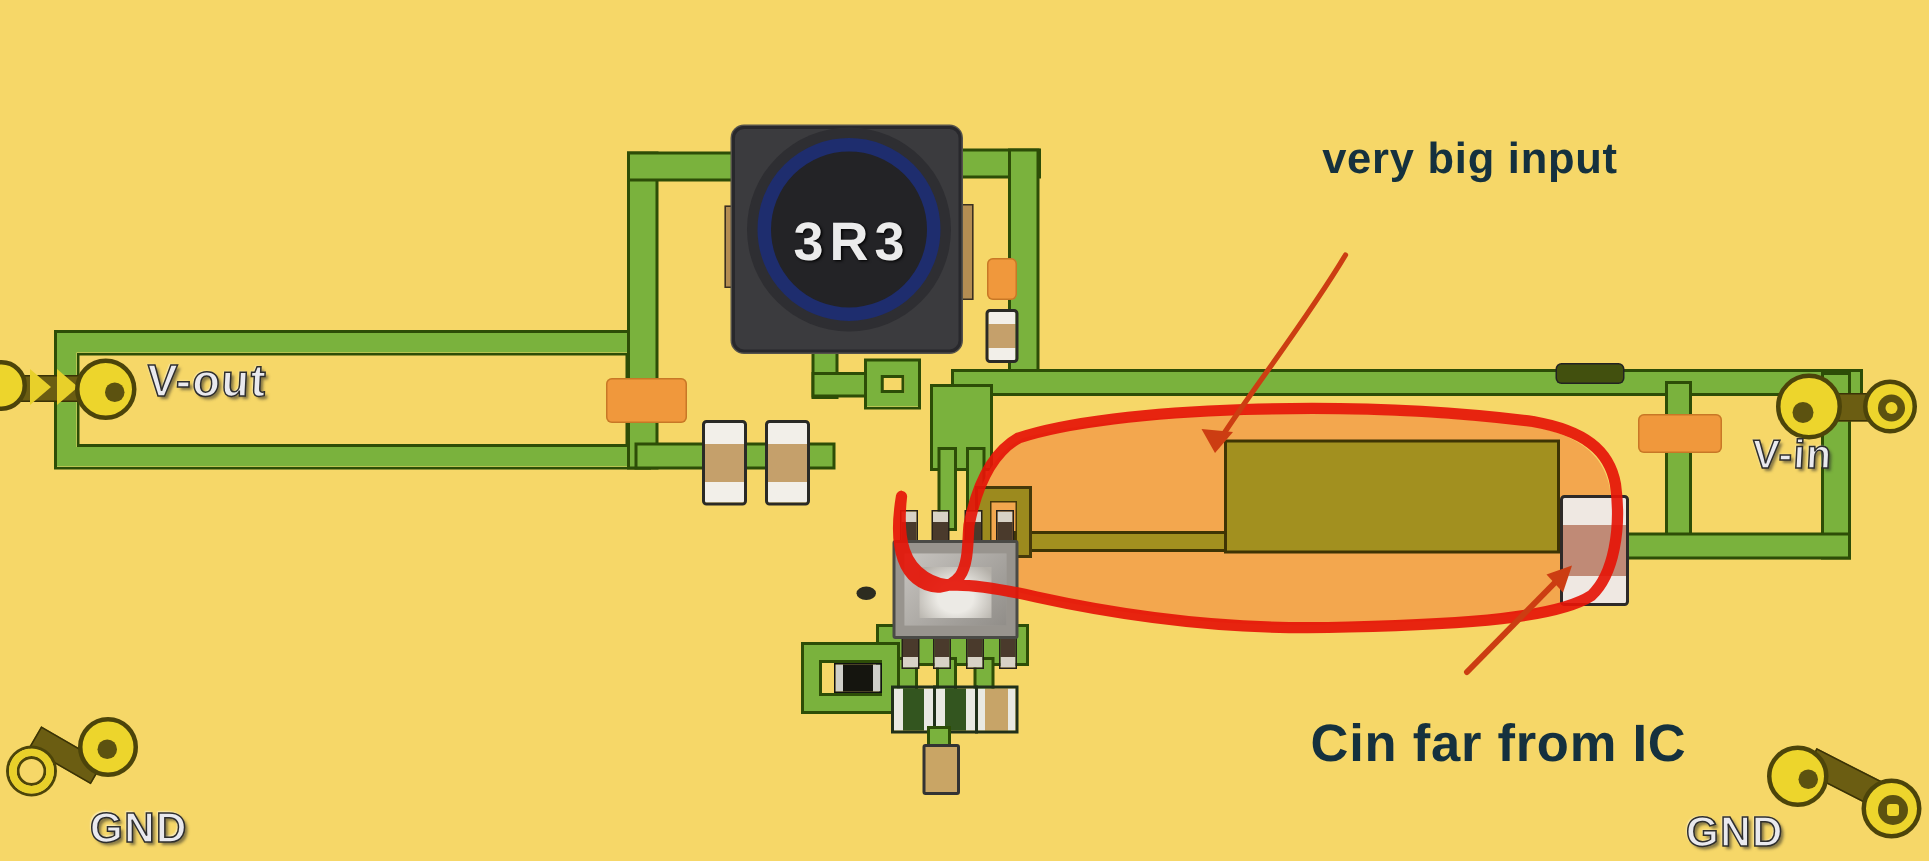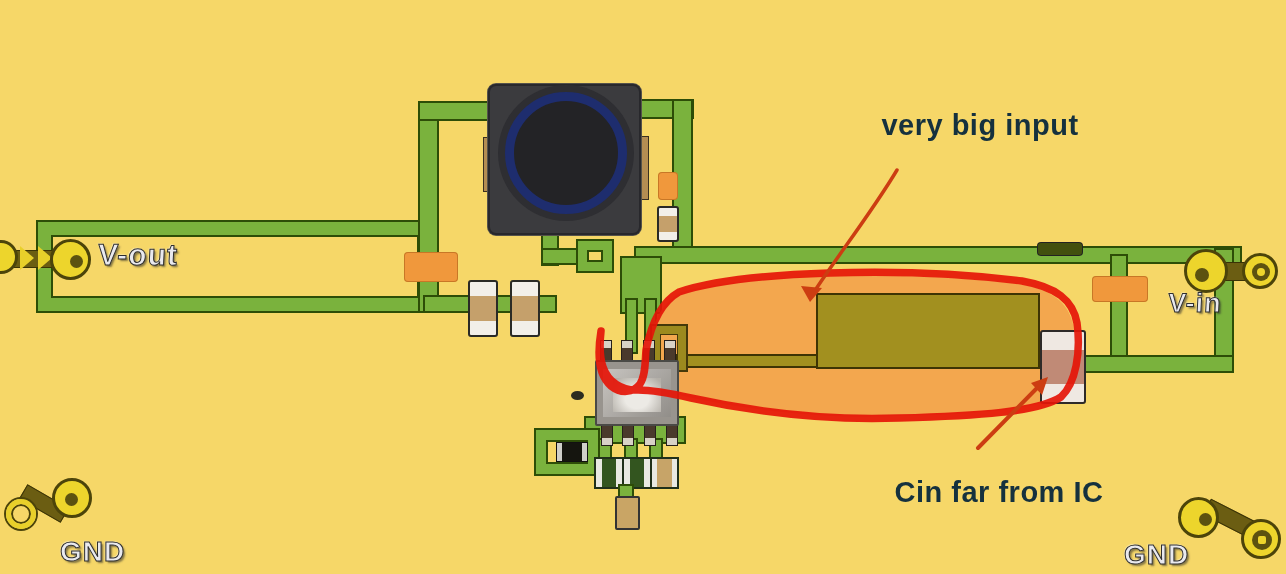--- a/index.html
+++ b/index.html
@@ -87,20 +87,22 @@
   <div class="abs" style="left:1038px;top:243px;width:44px;height:12px;background:#42500e;border-radius:3px;
               box-shadow:0 0 0 1px #222;"></div>
   <div class="abs" style="left:571px;top:391px;width:13px;height:9px;background:#2c2c20;border-radius:50%;"></div>
 
   <div class="abs" style="left:483px;top:137px;width:12px;height:53px;background:#b48d52;border:1px solid #3a3020;"></div>
   <div class="abs" style="left:632px;top:136px;width:15px;height:62px;background:#b48d52;border:1px solid #3a3020;"></div>
   <div class="abs" style="left:488px;top:84px;width:153px;height:151px;background:#3b3b3e;border-radius:8px;
               box-shadow:inset 0 0 0 2px #28282c, 0 0 0 1px #55524a;"></div>
   <div class="abs" style="left:505px;top:92px;width:104px;height:104px;border-radius:50%;background:#232326;
               border:9px solid #1e2d6e;box-shadow:0 0 0 7px #2e2e32;"></div>
+  <div class="abs" style="left:518px;top:140px;width:100px;text-align:center;color:#ececec;font-size:36px;
+              font-weight:bold;letter-spacing:4px;text-shadow:1px 1px 2px #000;">3R3</div>
 
   <svg width="1286" height="574" viewBox="0 0 1286 574">
     <path d="M 648 345 C 655 315 666 300 682 292 C 745 274 900 270 1020 284
          C 1052 290 1068 302 1073 324 C 1077 352 1072 382 1058 396
          C 1035 410 975 414 898 416 C 818 420 742 408 692 398
          C 672 393 656 390 646 388 C 640 374 640 358 648 345 Z" fill="#f2a04a" opacity="0.88"></path>
   </svg>
   <div class="olive" style="left:678px;top:356px;width:368px;height:10px;"></div>
   <div class="olive" style="left:818px;top:295px;width:220px;height:72px;"></div>
   <div class="abs" style="left:652px;top:326px;width:34px;height:44px;border:8px solid #9c8a1e;box-sizing:border-box;
@@ -169,16 +171,16 @@
     <polygon points="810,302 822,288 801,286" fill="#cc3d12"></polygon>
     <path d="M 978 448 L 1038 387" fill="none" stroke="#cc3d12" stroke-width="4" stroke-linecap="round"></path>
     <polygon points="1048,377 1031,383 1042,395" fill="#cc3d12"></polygon>
   </svg>
 
   <div class="silk" style="left:98px;top:238px;font-size:30px;transform:skewX(-3deg);">V-out</div>
   <div class="silk" style="left:1155px;top:288px;width:80px;text-align:center;font-size:27px;transform:skewX(-3deg);">V-in</div>
   <div class="silk" style="left:60px;top:536px;font-size:28px;">GND</div>
   <div class="silk" style="left:1124px;top:539px;font-size:28px;">GND</div>
 
-  <div class="note" style="left:858px;top:109px;width:244px;font-size:29px;">very big input</div>
-  <div class="note" style="left:866px;top:476px;width:266px;font-size:29px;">Cin far from IC</div>
+  <div class="note" style="left:858px;top:90px;width:244px;font-size:29px;">very big input</div>
+  <div class="note" style="left:866px;top:476px;width:266px;font-size:35px;">Cin far from IC</div>
 
 </div>
 
 </body></html>

